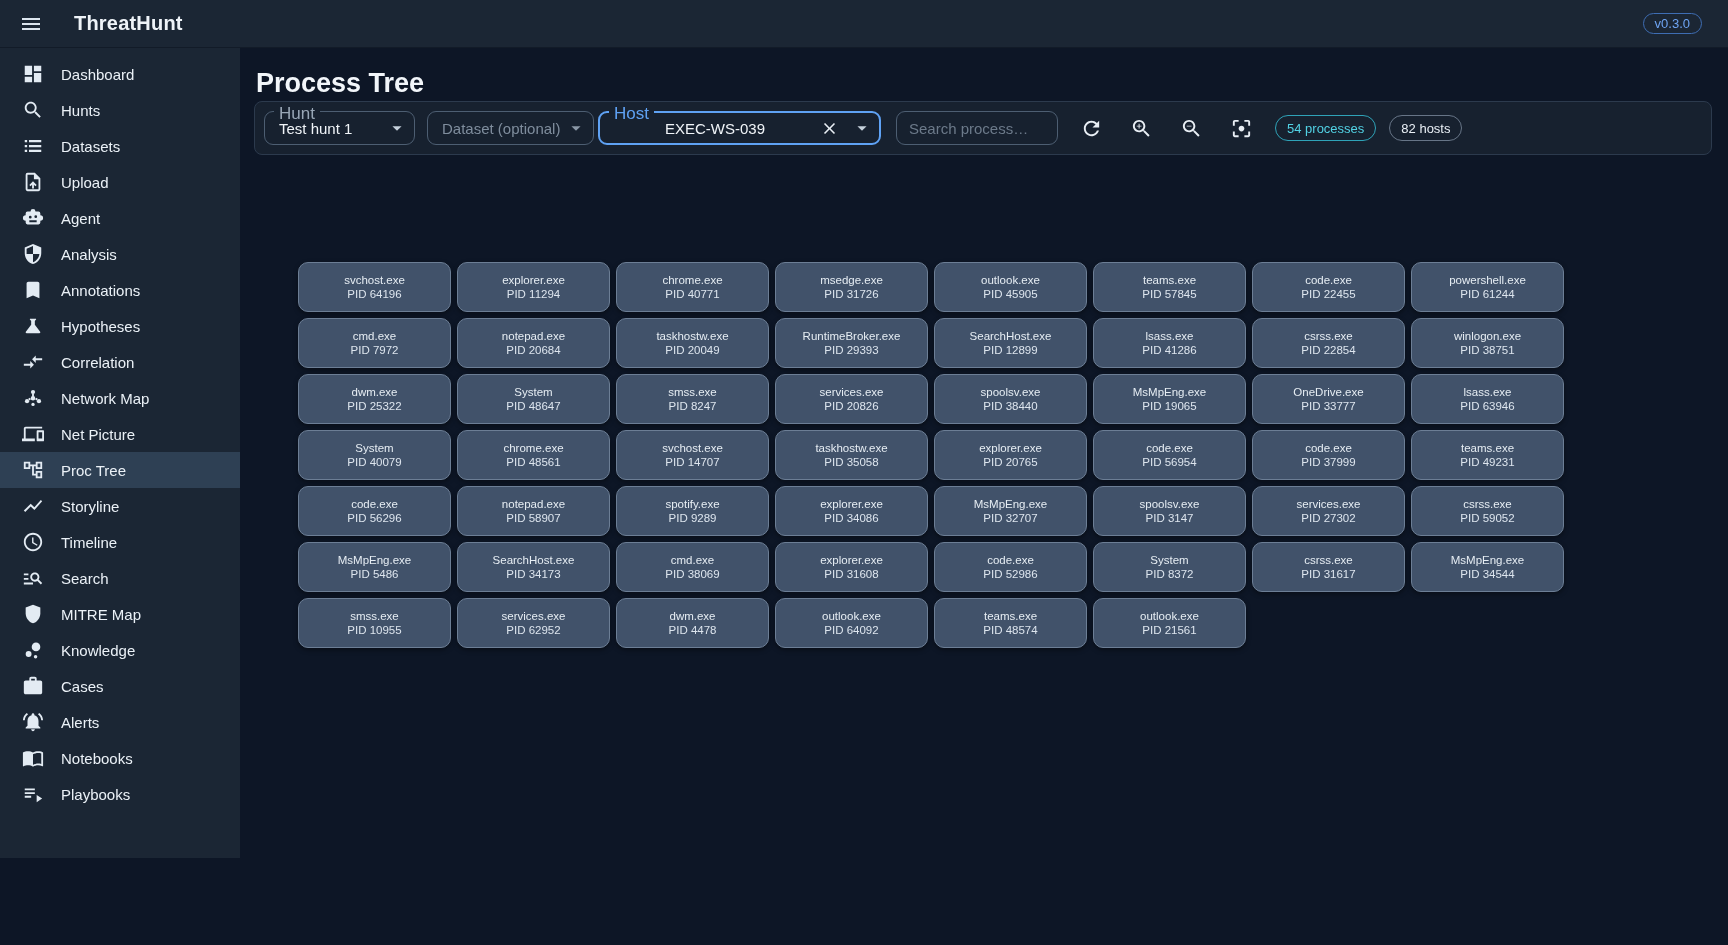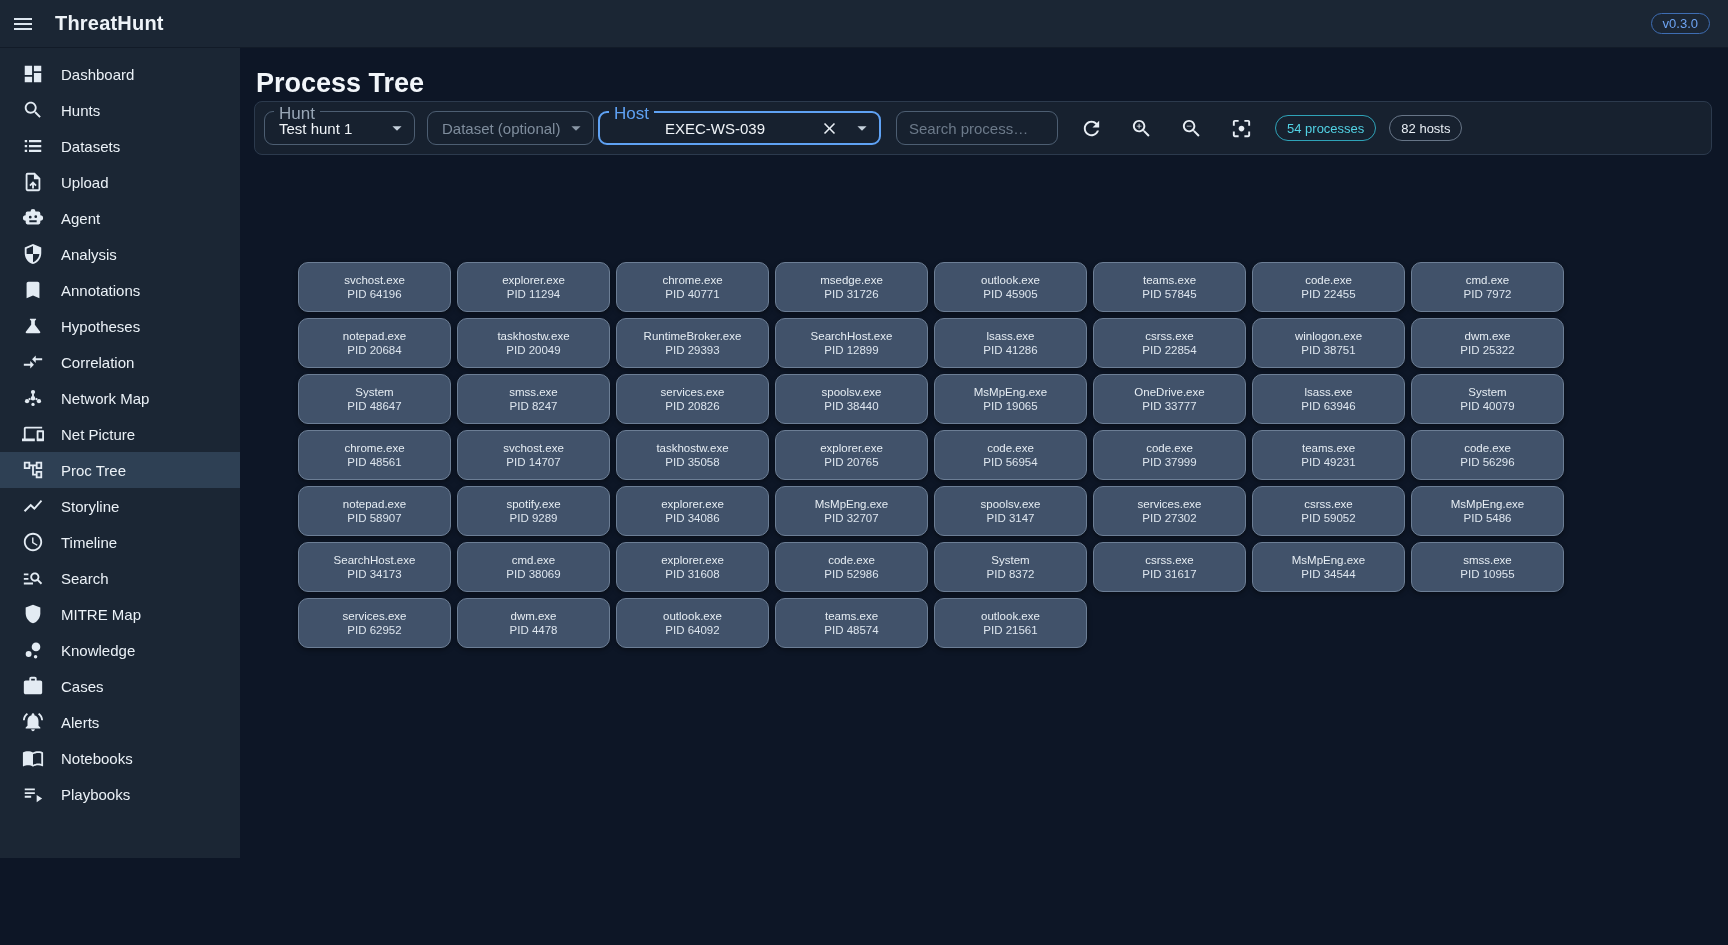--- a/index.html
+++ b/index.html
@@ -1,22 +1,22 @@
 <!DOCTYPE html>
 <html><head>
 <meta charset="utf-8">
 <style>
   html,body{margin:0;padding:0;background:#070d17;}
   .app{position:relative;width:1728px;height:945px;background:#0d1626;overflow:hidden;
        font-family:"Liberation Sans",sans-serif;color:#e8eef5;}
 
   
   .header{position:absolute;top:0;left:0;width:1728px;height:48px;background:#1b2634;
-          display:flex;align-items:center;padding:0 8px;box-sizing:border-box;
-          border-bottom:1px solid #121b28;z-index:5;}
+          display:flex;align-items:center;padding:0 16px;box-sizing:border-box;
+          border-bottom:1px solid #121b28;z-index:5;gap:11px;}
   .menu-btn{width:30px;height:30px;display:flex;align-items:center;justify-content:center;
             color:#dce5ee;cursor:pointer;}
   .menu-btn svg{width:24px;height:24px;fill:currentColor;}
   .app-title{font-size:20px;font-weight:700;margin-left:17px;letter-spacing:.2px;color:#eef3f8;}
   .version-chip{margin-left:auto;margin-right:10px;border:1px solid #3e6db3;color:#6ea4f3;
                 border-radius:13px;padding:3px 11px;font-size:13px;line-height:1;}
 
   
   .sidebar{position:absolute;top:48px;left:0;width:240px;height:810px;background:#1b2634;
            padding-top:8px;box-sizing:border-box;}
@@ -384,20 +384,24 @@
   <div class="card">
     <span class="pname">teams.exe</span>
     <span class="ppid">PID 57845</span>
   </div>
 
   <div class="card">
     <span class="pname">code.exe</span>
     <span class="ppid">PID 22455</span>
   </div>
 
+  <div class="card">
+    <span class="pname">powershell.exe</span>
+    <span class="ppid">PID 61244</span>
+  </div>
 
   <div class="card">
     <span class="pname">cmd.exe</span>
     <span class="ppid">PID 7972</span>
   </div>
 
   <div class="card">
     <span class="pname">notepad.exe</span>
     <span class="ppid">PID 20684</span>
   </div>

